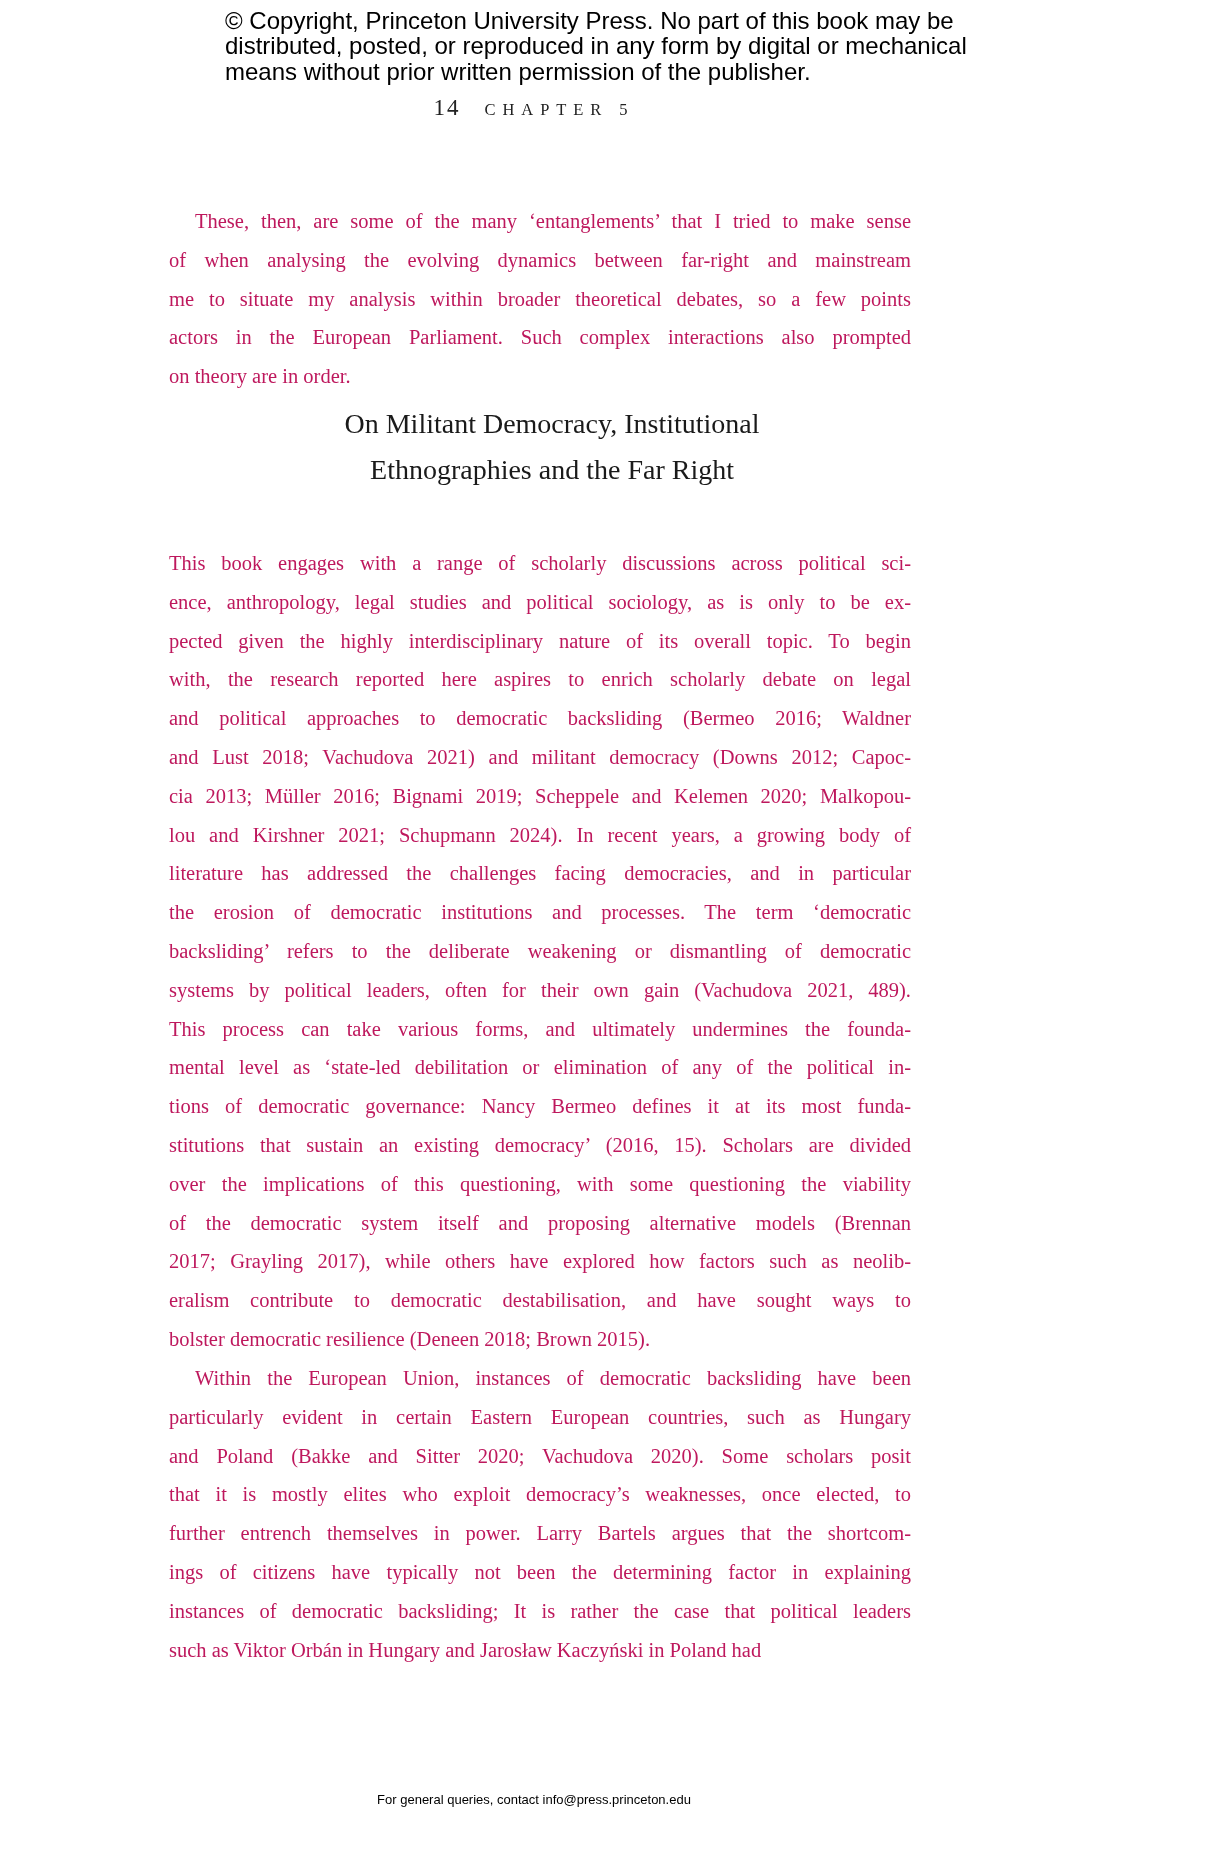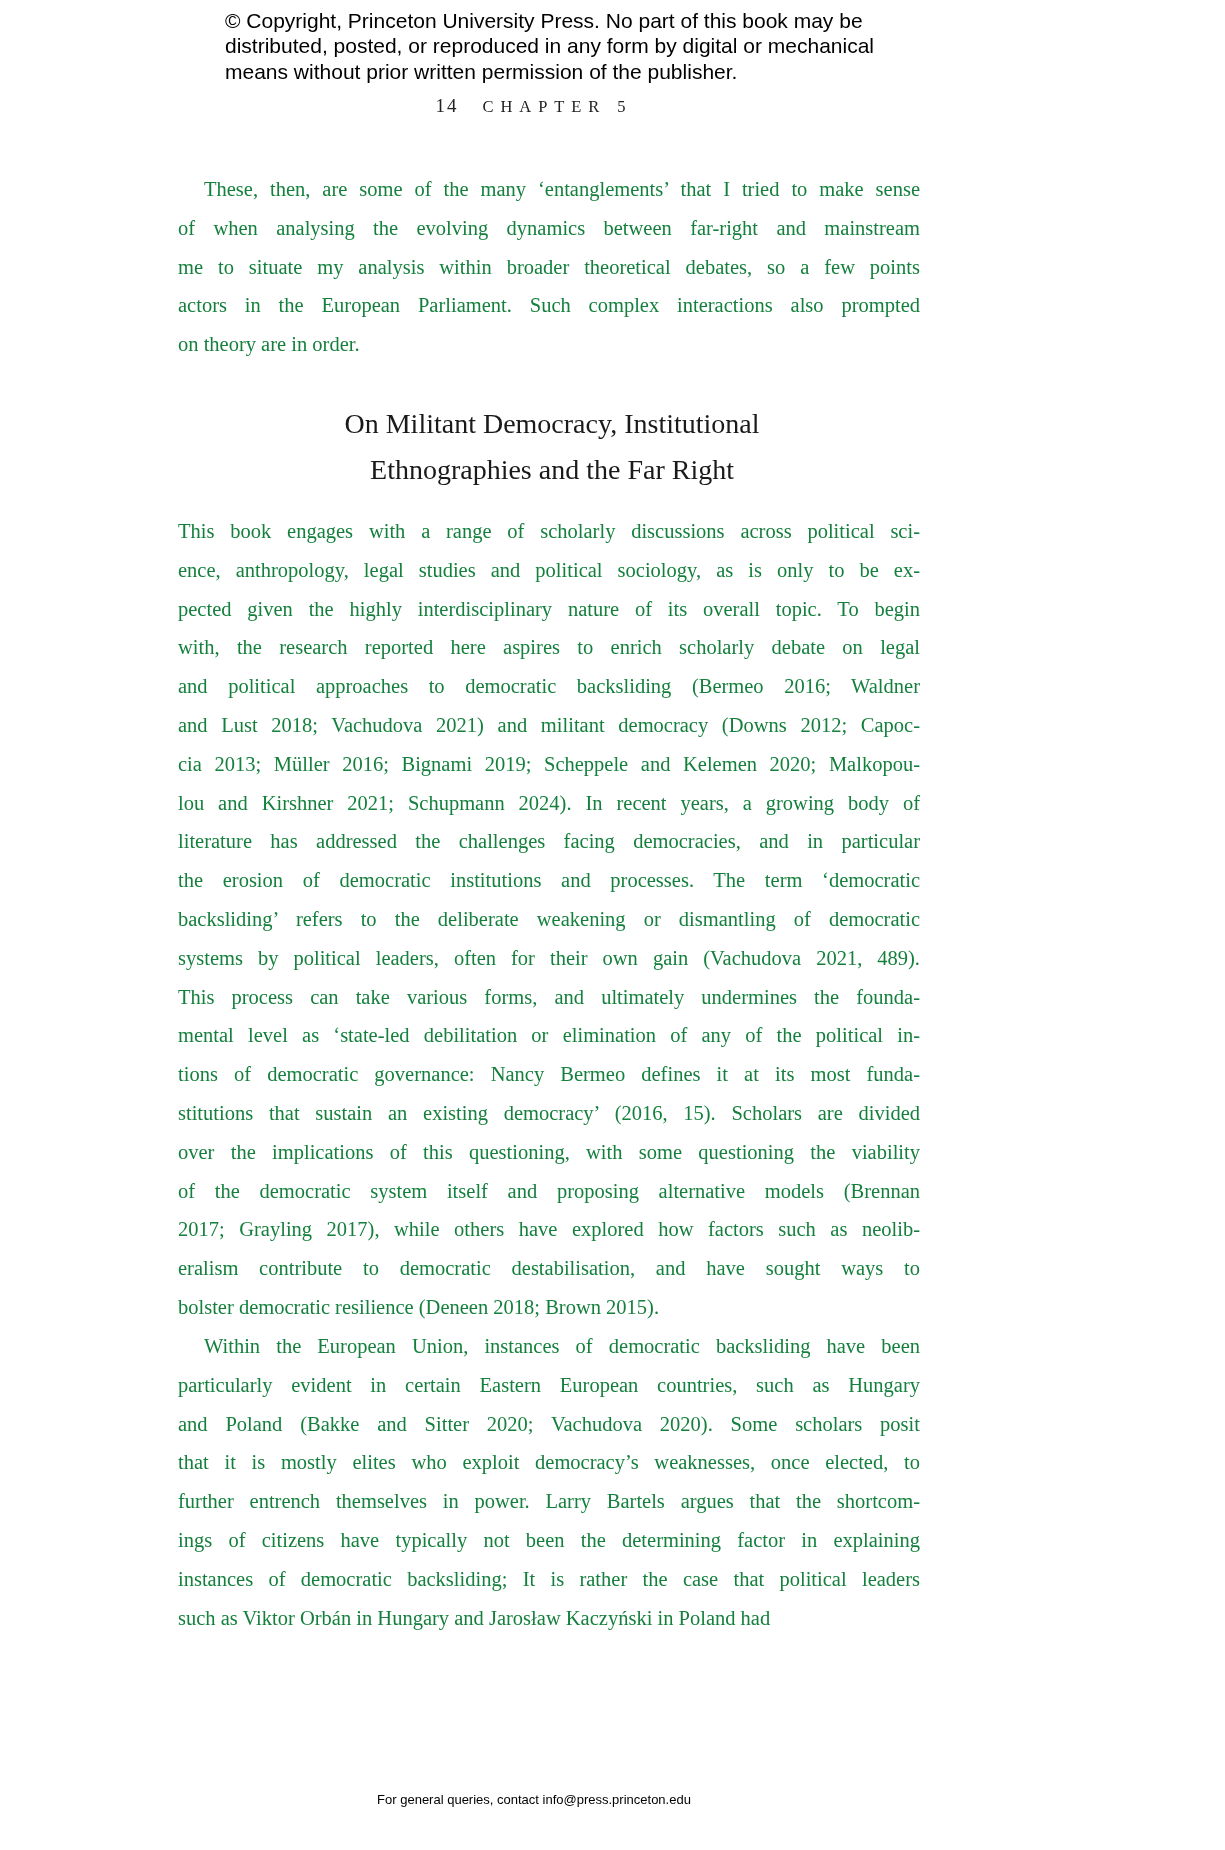--- a/index.html
+++ b/index.html
@@ -15,56 +15,57 @@
     overflow: hidden;
     color: #1a1a1a;
   }
   
   .copyright {
     position: absolute;
     left: 225px;
     top: 8px;
     width: 640px;
     font-family: "Liberation Sans", sans-serif;
-    font-size: 21px;
+    font-size: 24px;
     line-height: 25.3px;
     color: #000000;
   }
   .copyright .line {
     white-space: nowrap;
     text-align: left;
   }
   
   .running-head {
     position: absolute;
     left: 163px;
     top: 95px;
     width: 742px;
     text-align: center;
     font-family: "Liberation Serif", serif;
     color: #222222;
   }
   .running-head .pagenum {
-    font-size: 19px;
+    font-size: 23px;
     margin-right: 24px;
     letter-spacing: 2px;
   }
   .running-head .chapter {
     font-size: 16.5px;
     letter-spacing: 0.42em;
   }
   
   .para {
     position: absolute;
-    left: 178px;
+    left: 169px;
     width: 742px;
     font-family: "Liberation Serif", serif;
     font-size: 20.5px;
     line-height: 38.8px;
-    color: #15803d;
+    color: #be185d;
+    margin-top: 32px;
   }
   .para .line {
     white-space: nowrap;
     text-align: justify;
     text-align-last: justify;
   }
   .para .line.last {
     text-align-last: left;
   }
   .para.indent .line:first-child {

